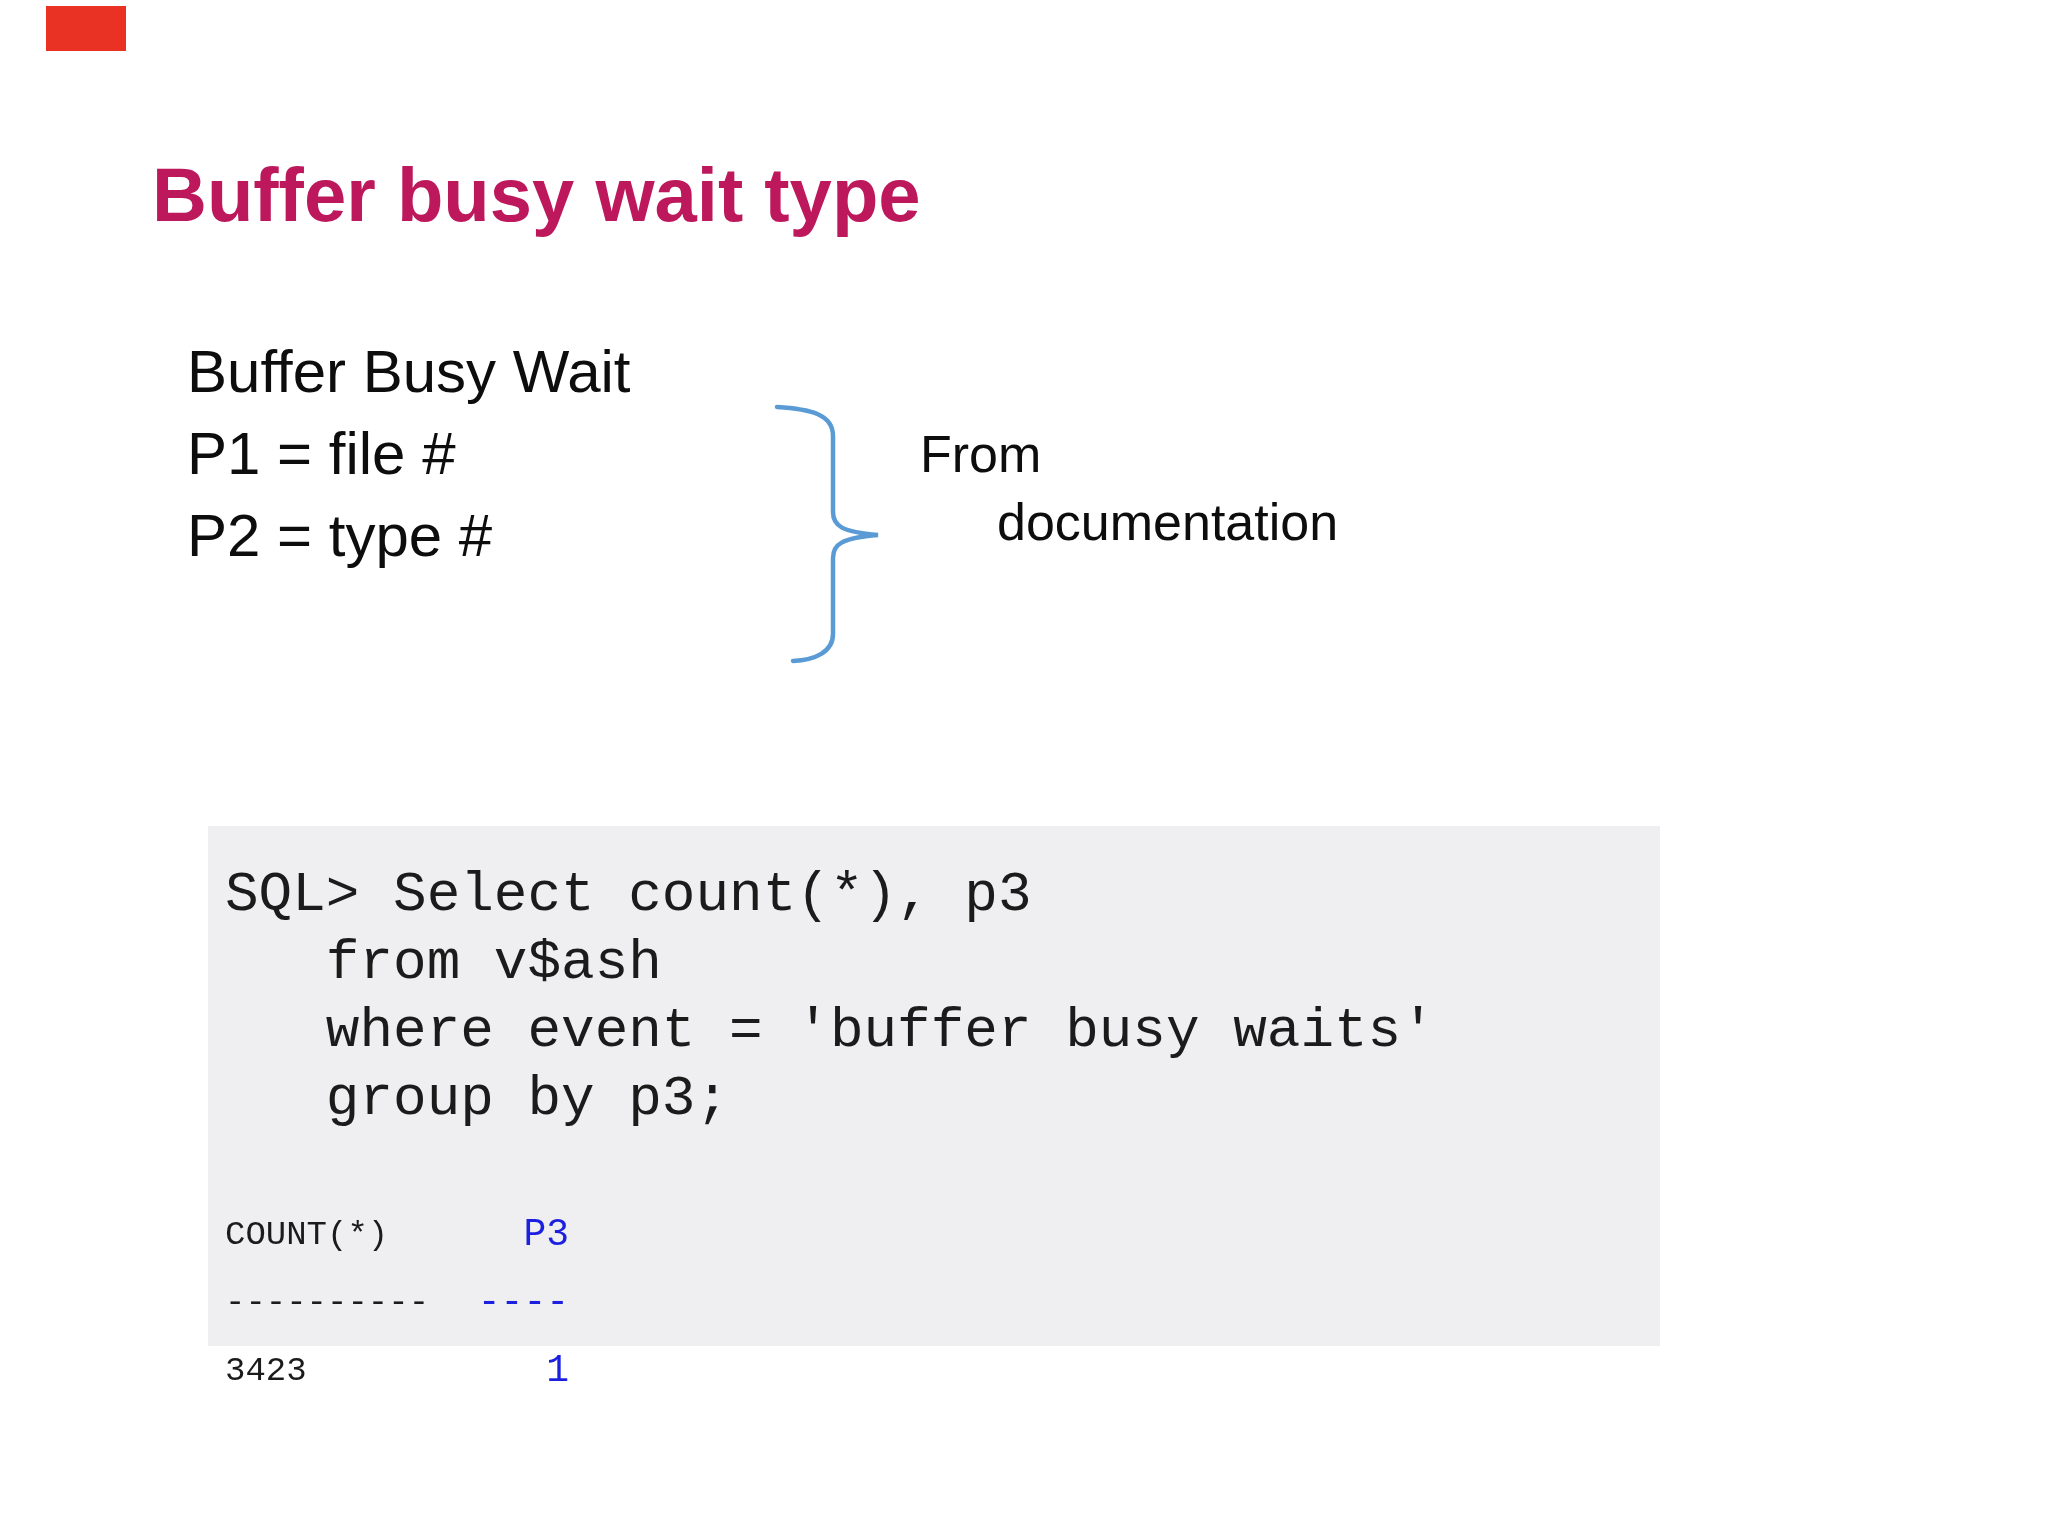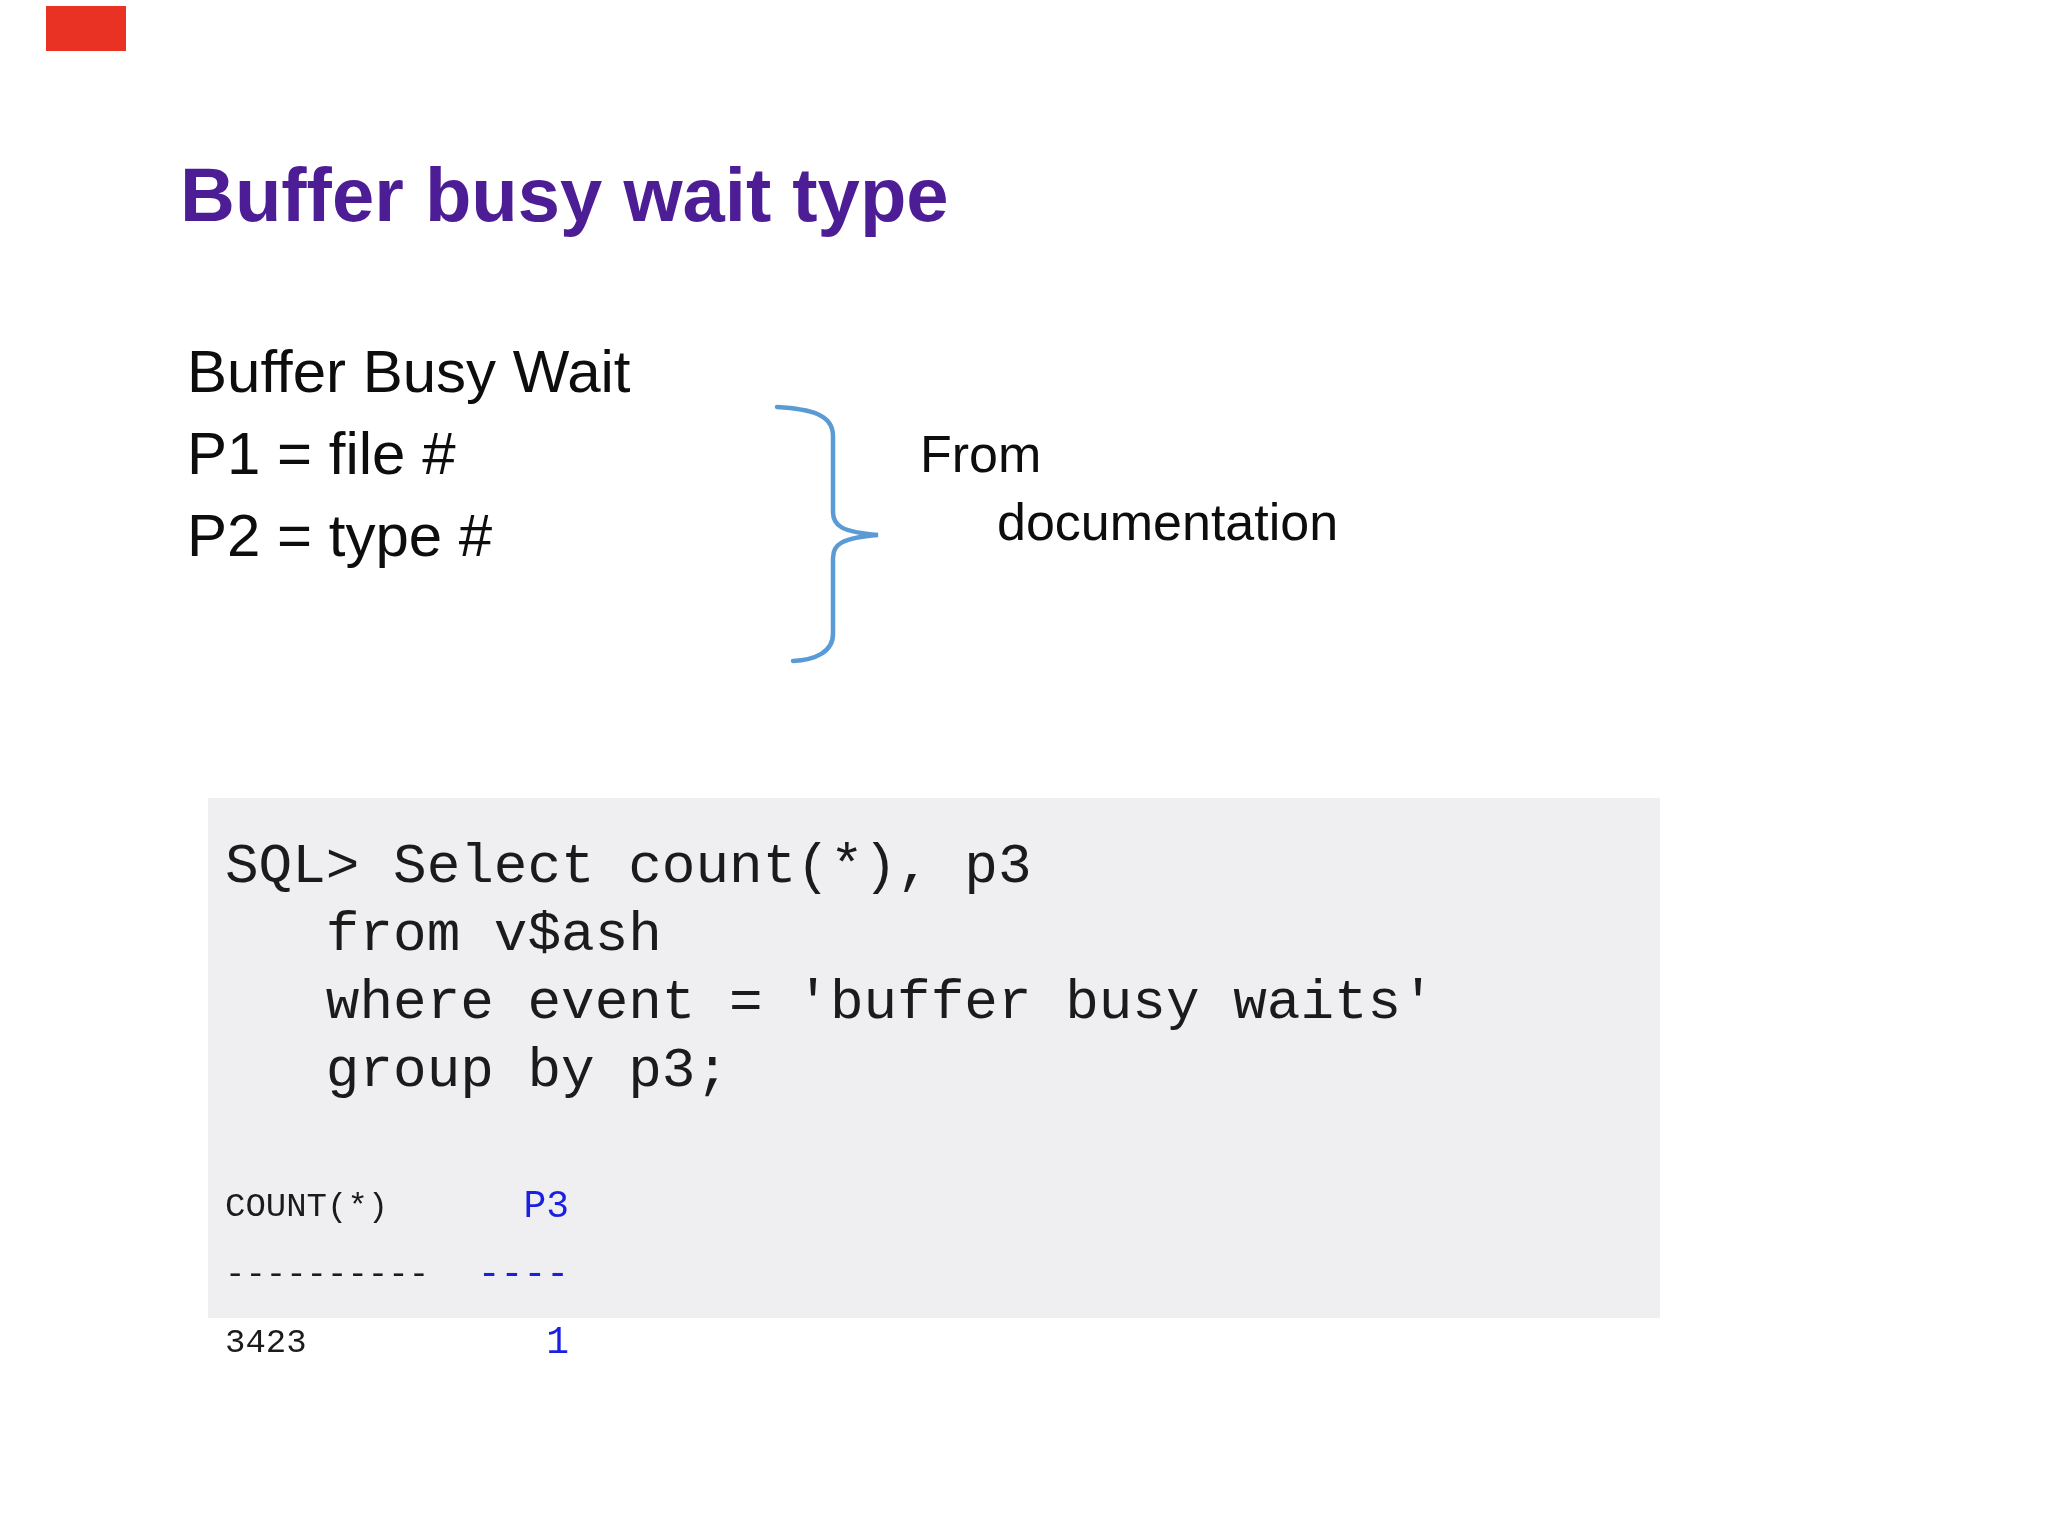--- a/index.html
+++ b/index.html
@@ -11,25 +11,25 @@
     font-family: "Liberation Sans", sans-serif;
     color: #1b1b1b;
   }
   .abs { position: absolute; }
 
   #corner-marker {
     left: 46px; top: 6px; width: 80px; height: 45px;
   }
 
   #slide-title {
-    left: 180px; top: 106px;
+    left: 152px; top: 106px;
     font-size: 76px;
     line-height: 1;
     letter-spacing: 0px;
-    color: #4c1d95;
+    color: #be185d;
     white-space: nowrap;
   }
 
   #param-list {
     left: 147px; top: 331px;
     font-size: 60px;
     line-height: 82px;
     color: #0d0d0d;
     white-space: nowrap;
     margin-left: 40px;
@@ -45,21 +45,21 @@
     left: 920px; top: 408px;
     font-size: 52px;
     line-height: 68px;
     color: #0d0d0d;
     white-space: nowrap;
     margin-top: 12px;
   }
   .ann-line { position: relative; }
 
   #terminal-box {
-    left: 208px; top: 798px;
+    left: 208px; top: 826px;
     width: 1452px; height: 520px;
   }
   #terminal-box pre {
     position: absolute;
     margin: 0;
     font-family: "Liberation Mono", monospace;
     color: #1b1b1b;
   }
   #sql-code {
     left: 17px; top: 35px;

